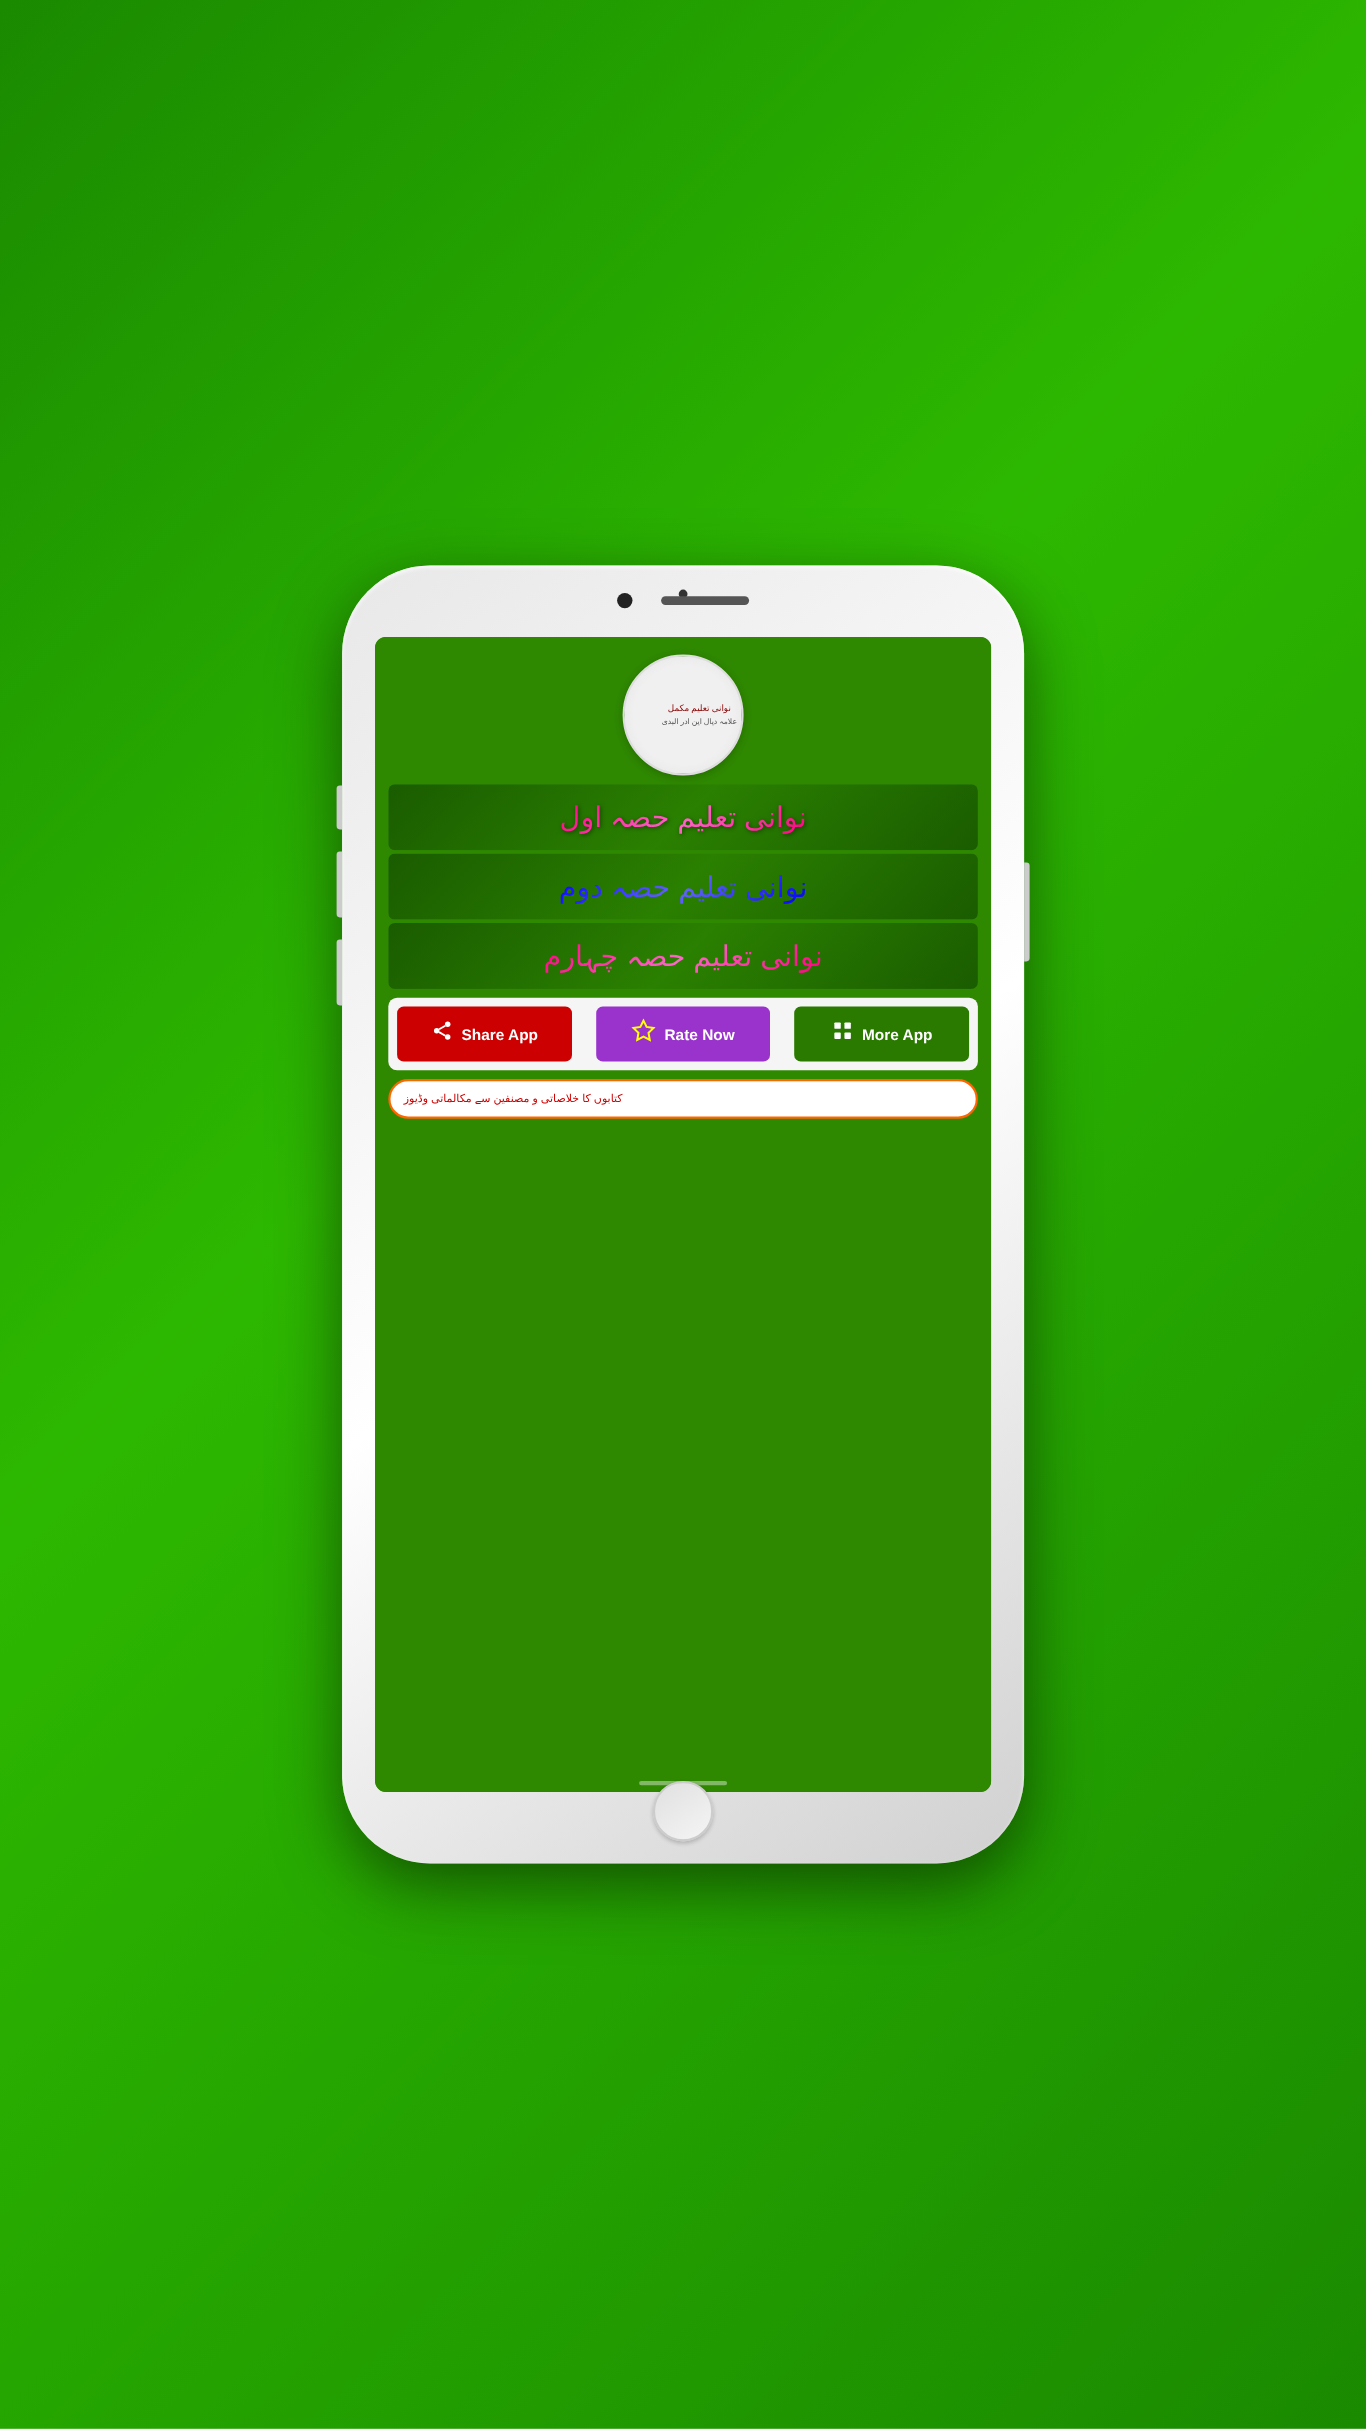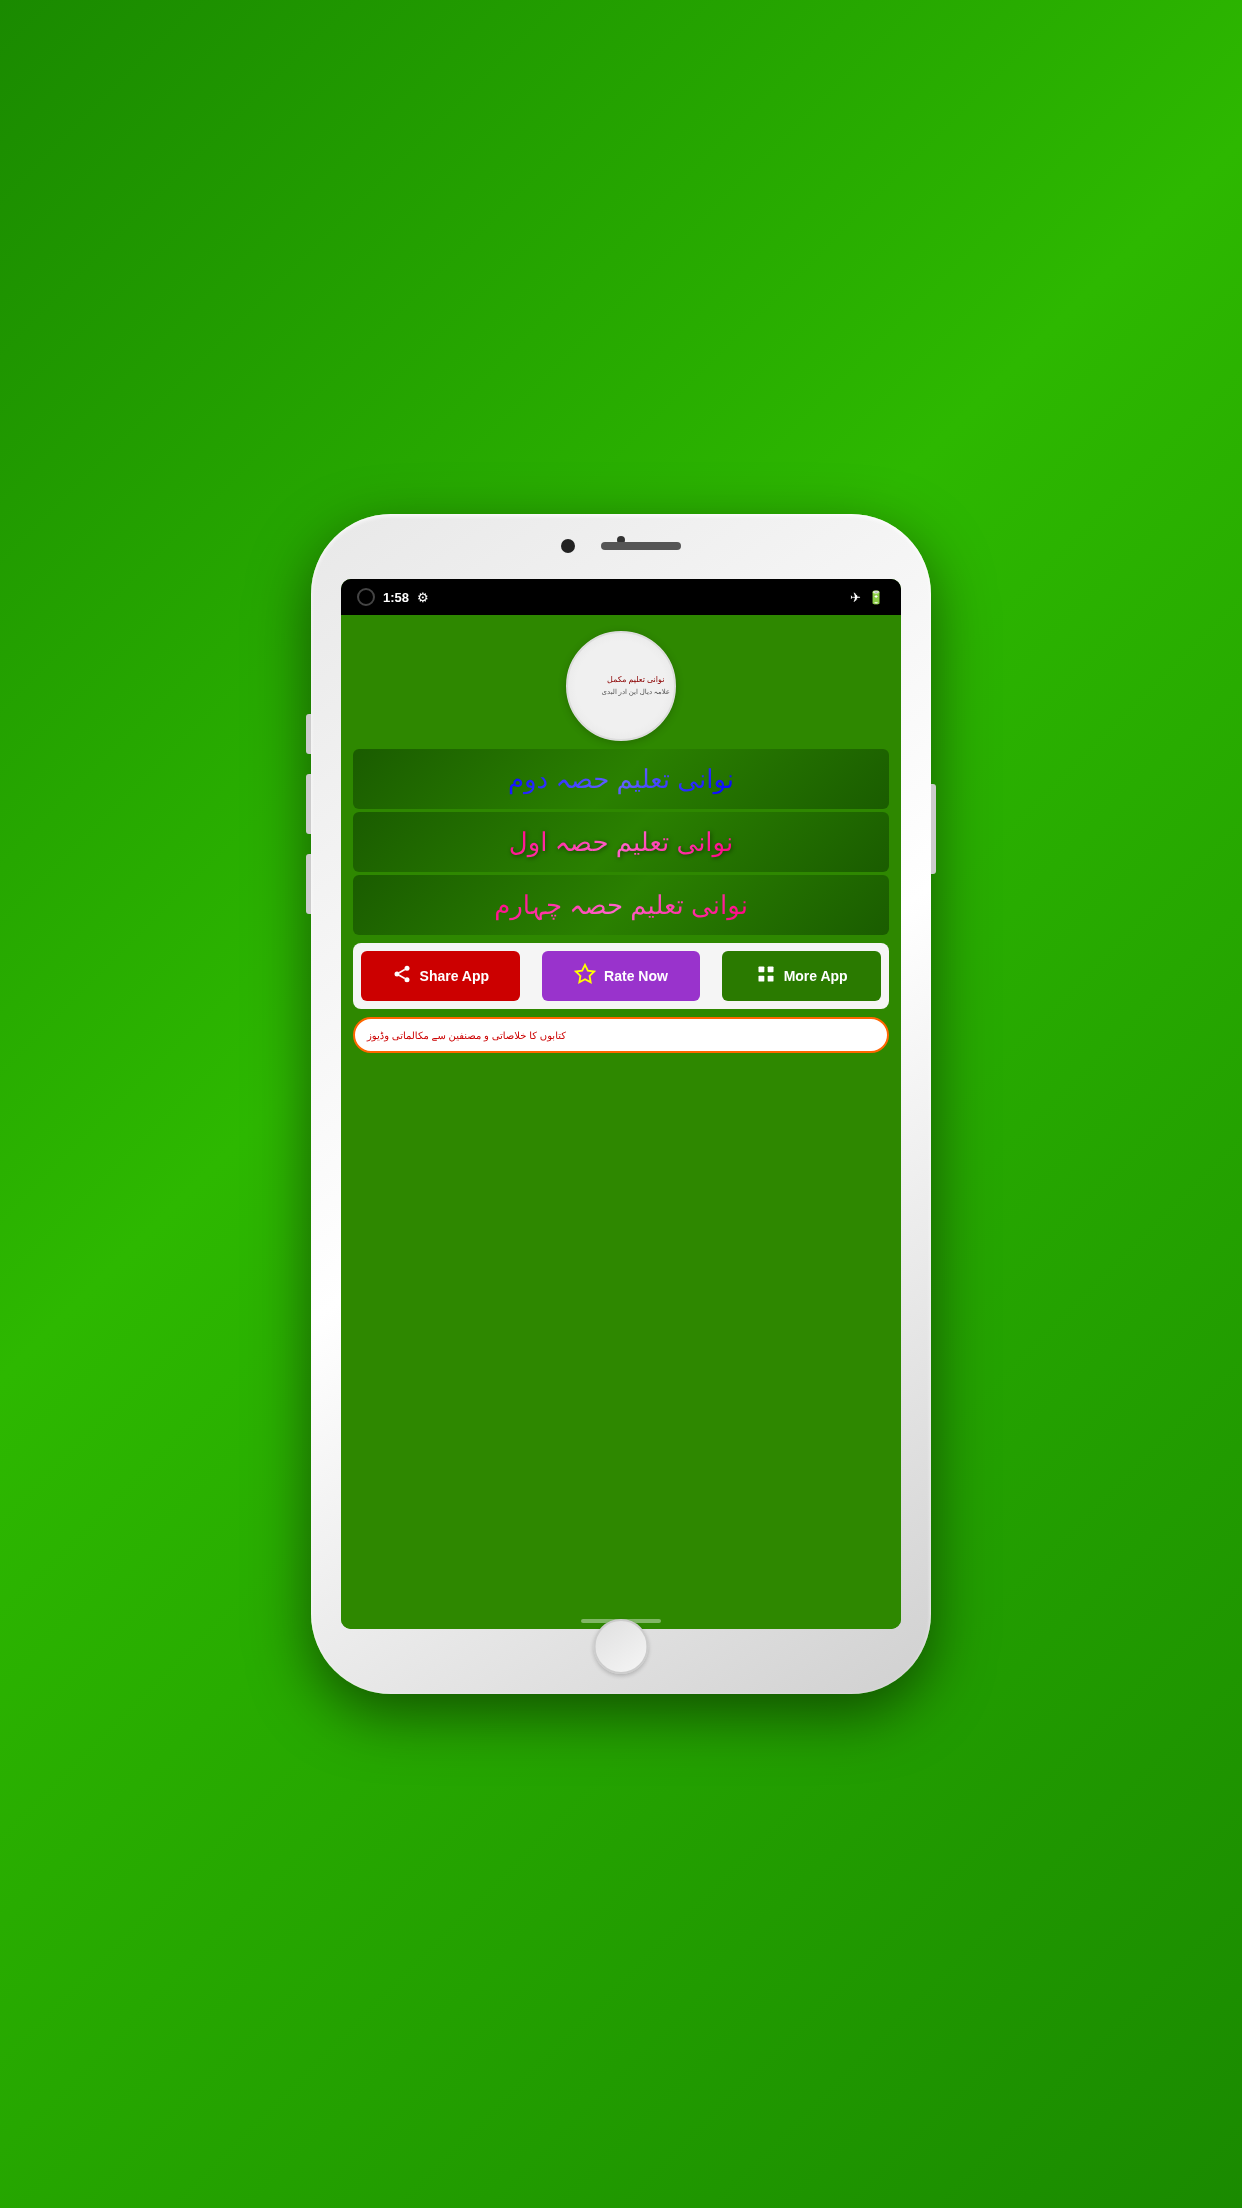--- a/index.html
+++ b/index.html
@@ -375,51 +375,40 @@
   <div class="side-button-left"></div>
   <div class="side-button-left2"></div>
   <div class="side-button-left3"></div>
   <div class="side-button-right"></div>
 
   <div class="front-camera"></div>
   <div class="speaker-grill"></div>
 
   <div class="phone-screen">
 
-    <div class="status-bar">
-      <div class="status-left">
-        <div class="status-dot"></div>
-        <span class="status-time">1:58</span>
-        <span class="status-gear">⚙</span>
-      </div>
-      <div class="status-right">
-        <span>✈</span>
-        <span>🔋</span>
-      </div>
-    </div>
 
     <div class="screen-content">
 
       <div class="logo-circle">
         <div class="logo-text-inner">
           <div style="color:#8B0000; font-size:8px;">نوانی تعلیم مکمل</div>
           <div style="color:#555; font-size:7px; margin-top:2px;">علامہ دیال این ادر البدی</div>
         </div>
       </div>
 
       <div class="menu-list">
 
+        <div class="menu-item menu-item-1">
+          <div class="menu-item-bg"></div>
+          <span class="menu-item-text">نوانی تعلیم حصہ اول</span>
+        </div>
+
         <div class="menu-item menu-item-2">
           <div class="menu-item-bg"></div>
           <span class="menu-item-text">نوانی تعلیم حصہ دوم</span>
-        </div>
-
-        <div class="menu-item menu-item-1">
-          <div class="menu-item-bg"></div>
-          <span class="menu-item-text">نوانی تعلیم حصہ اول</span>
         </div>
 
 
         <div class="menu-item menu-item-4">
           <div class="menu-item-bg"></div>
           <span class="menu-item-text">نوانی تعلیم حصہ چہارم</span>
         </div>
 
 
       </div>

